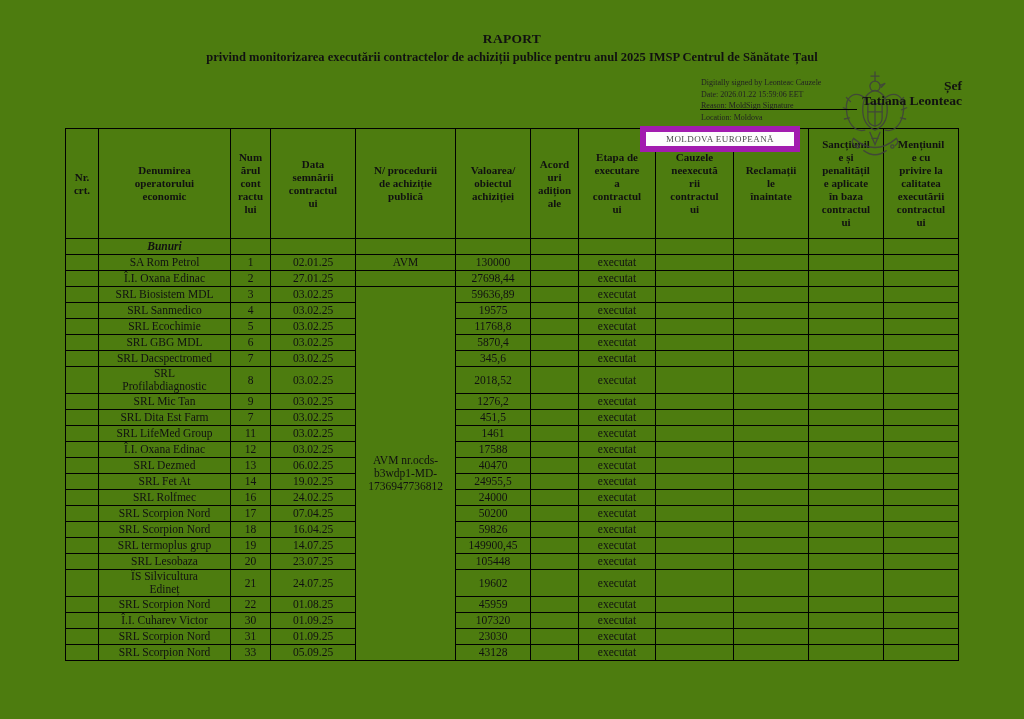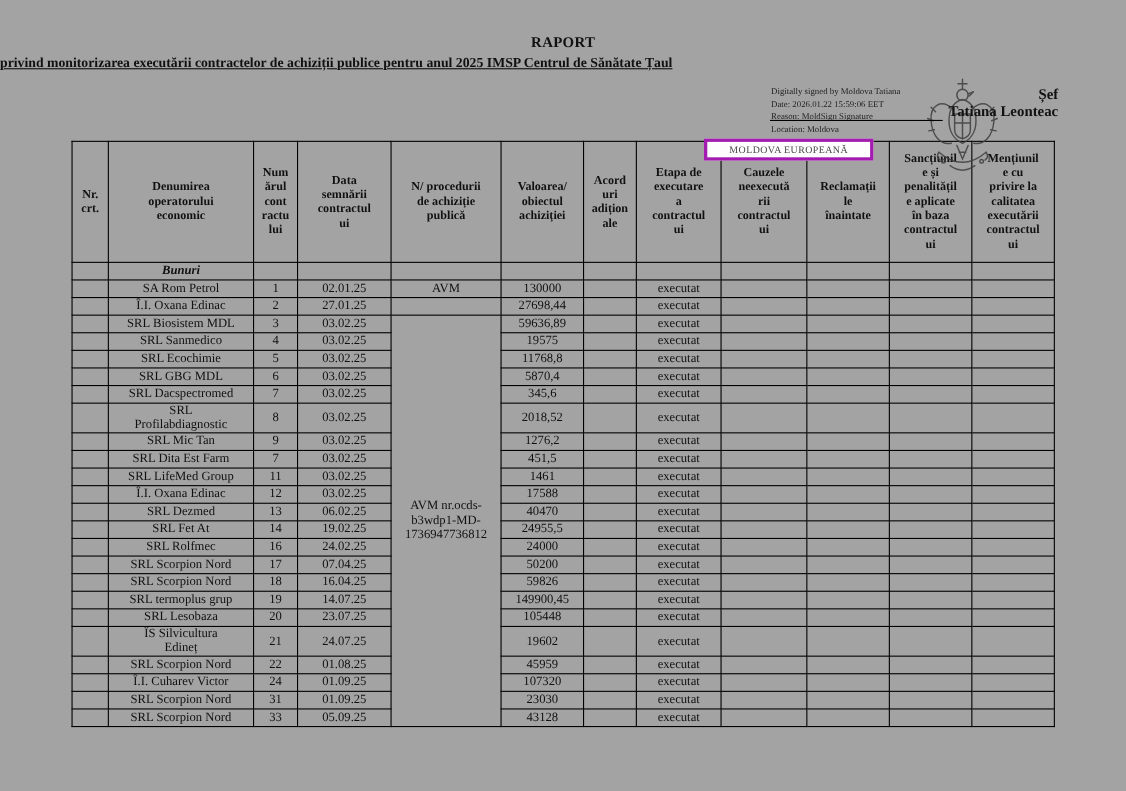--- a/index.html
+++ b/index.html
@@ -1,39 +1,39 @@
 <!DOCTYPE html>
 <html><head>
 <meta charset="utf-8">
 <style>
   html,body { margin:0; padding:0; background:#e8e8e8; }
   .page {
-    position:relative; width:1024px; height:719px; background:#a3a3a3;
+    position:relative; width:1024px; height:719px; background:#4d7c0f;
     font-family:"Liberation Serif","DejaVu Serif",serif; color:#111;
     overflow:hidden; margin:0 auto;
   }
   .doc-title {
     position:absolute; top:31px; left:0; width:100%;
     text-align:center; font-weight:bold; font-size:13.5px; letter-spacing:0.3px;
   }
   .doc-subtitle {
     position:absolute; top:50px; left:0; width:100%;
-    font-weight:bold; font-size:12.5px;text-decoration:underline;
+    text-align:center; font-weight:bold; font-size:12.5px;
   }
   .sig-block {
     position:absolute; left:701px; top:77px; width:170px;
     font-size:8px; line-height:11.6px; color:#222; z-index:6;
   }
   .sig-rule {
     position:absolute; left:700px; top:109px; width:157px;
     border-top:1px solid #000; z-index:6;
   }
   .moldova-box {
     position:absolute; left:640px; top:126px; width:148px; height:14px;
-    border:3px solid #a21caf; background:#fdfdfd; color:#4a4a4a;
+    border:6px solid #a21caf; background:#fdfdfd; color:#4a4a4a;
     font-size:9px; line-height:14px; text-align:center; letter-spacing:0.4px;
     z-index:5; white-space:nowrap; overflow:hidden;
   }
   .signer-title {
     position:absolute; top:78px; right:62px; font-weight:bold;
     font-size:13.5px; z-index:7;
   }
   .signer-name {
     position:absolute; top:93px; right:62px; font-weight:bold;
     font-size:13.5px; z-index:7; white-space:nowrap;
@@ -67,21 +67,21 @@
 </style>
 </head>
 <body>
 
 <div class="page">
 
   <div class="doc-title">RAPORT</div>
   <div class="doc-subtitle">privind monitorizarea executării contractelor de achiziții publice pentru anul 2025 IMSP Centrul de Sănătate Țaul</div>
 
   <div class="sig-block">
-    <div>Digitally signed by Moldova Tatiana</div>
+    <div>Digitally signed by Leonteac Cauzele</div>
     <div>Date: 2026.01.22 15:59:06 EET</div>
     <div>Reason: MoldSign Signature</div>
     <div>Location: Moldova</div>
   </div>
   <div class="sig-rule"></div>
 
   <div class="moldova-box">MOLDOVA EUROPEANĂ</div>
 
   <svg class="emblem" viewBox="0 0 66 96" fill="none" stroke="#3f3f3f" stroke-width="1.3" stroke-linecap="round">
     <path d="M33 1 v9 M29 5 h8"></path>
@@ -466,21 +466,21 @@
           <td></td>
           <td>executat</td>
           <td></td>
           <td></td>
           <td></td>
           <td></td>
         </tr>
         <tr>
           <td></td>
           <td class="name">Î.I. Cuharev Victor</td>
-          <td>24</td>
+          <td>30</td>
           <td>01.09.25</td>
           <td>107320</td>
           <td></td>
           <td>executat</td>
           <td></td>
           <td></td>
           <td></td>
           <td></td>
         </tr>
         <tr>

